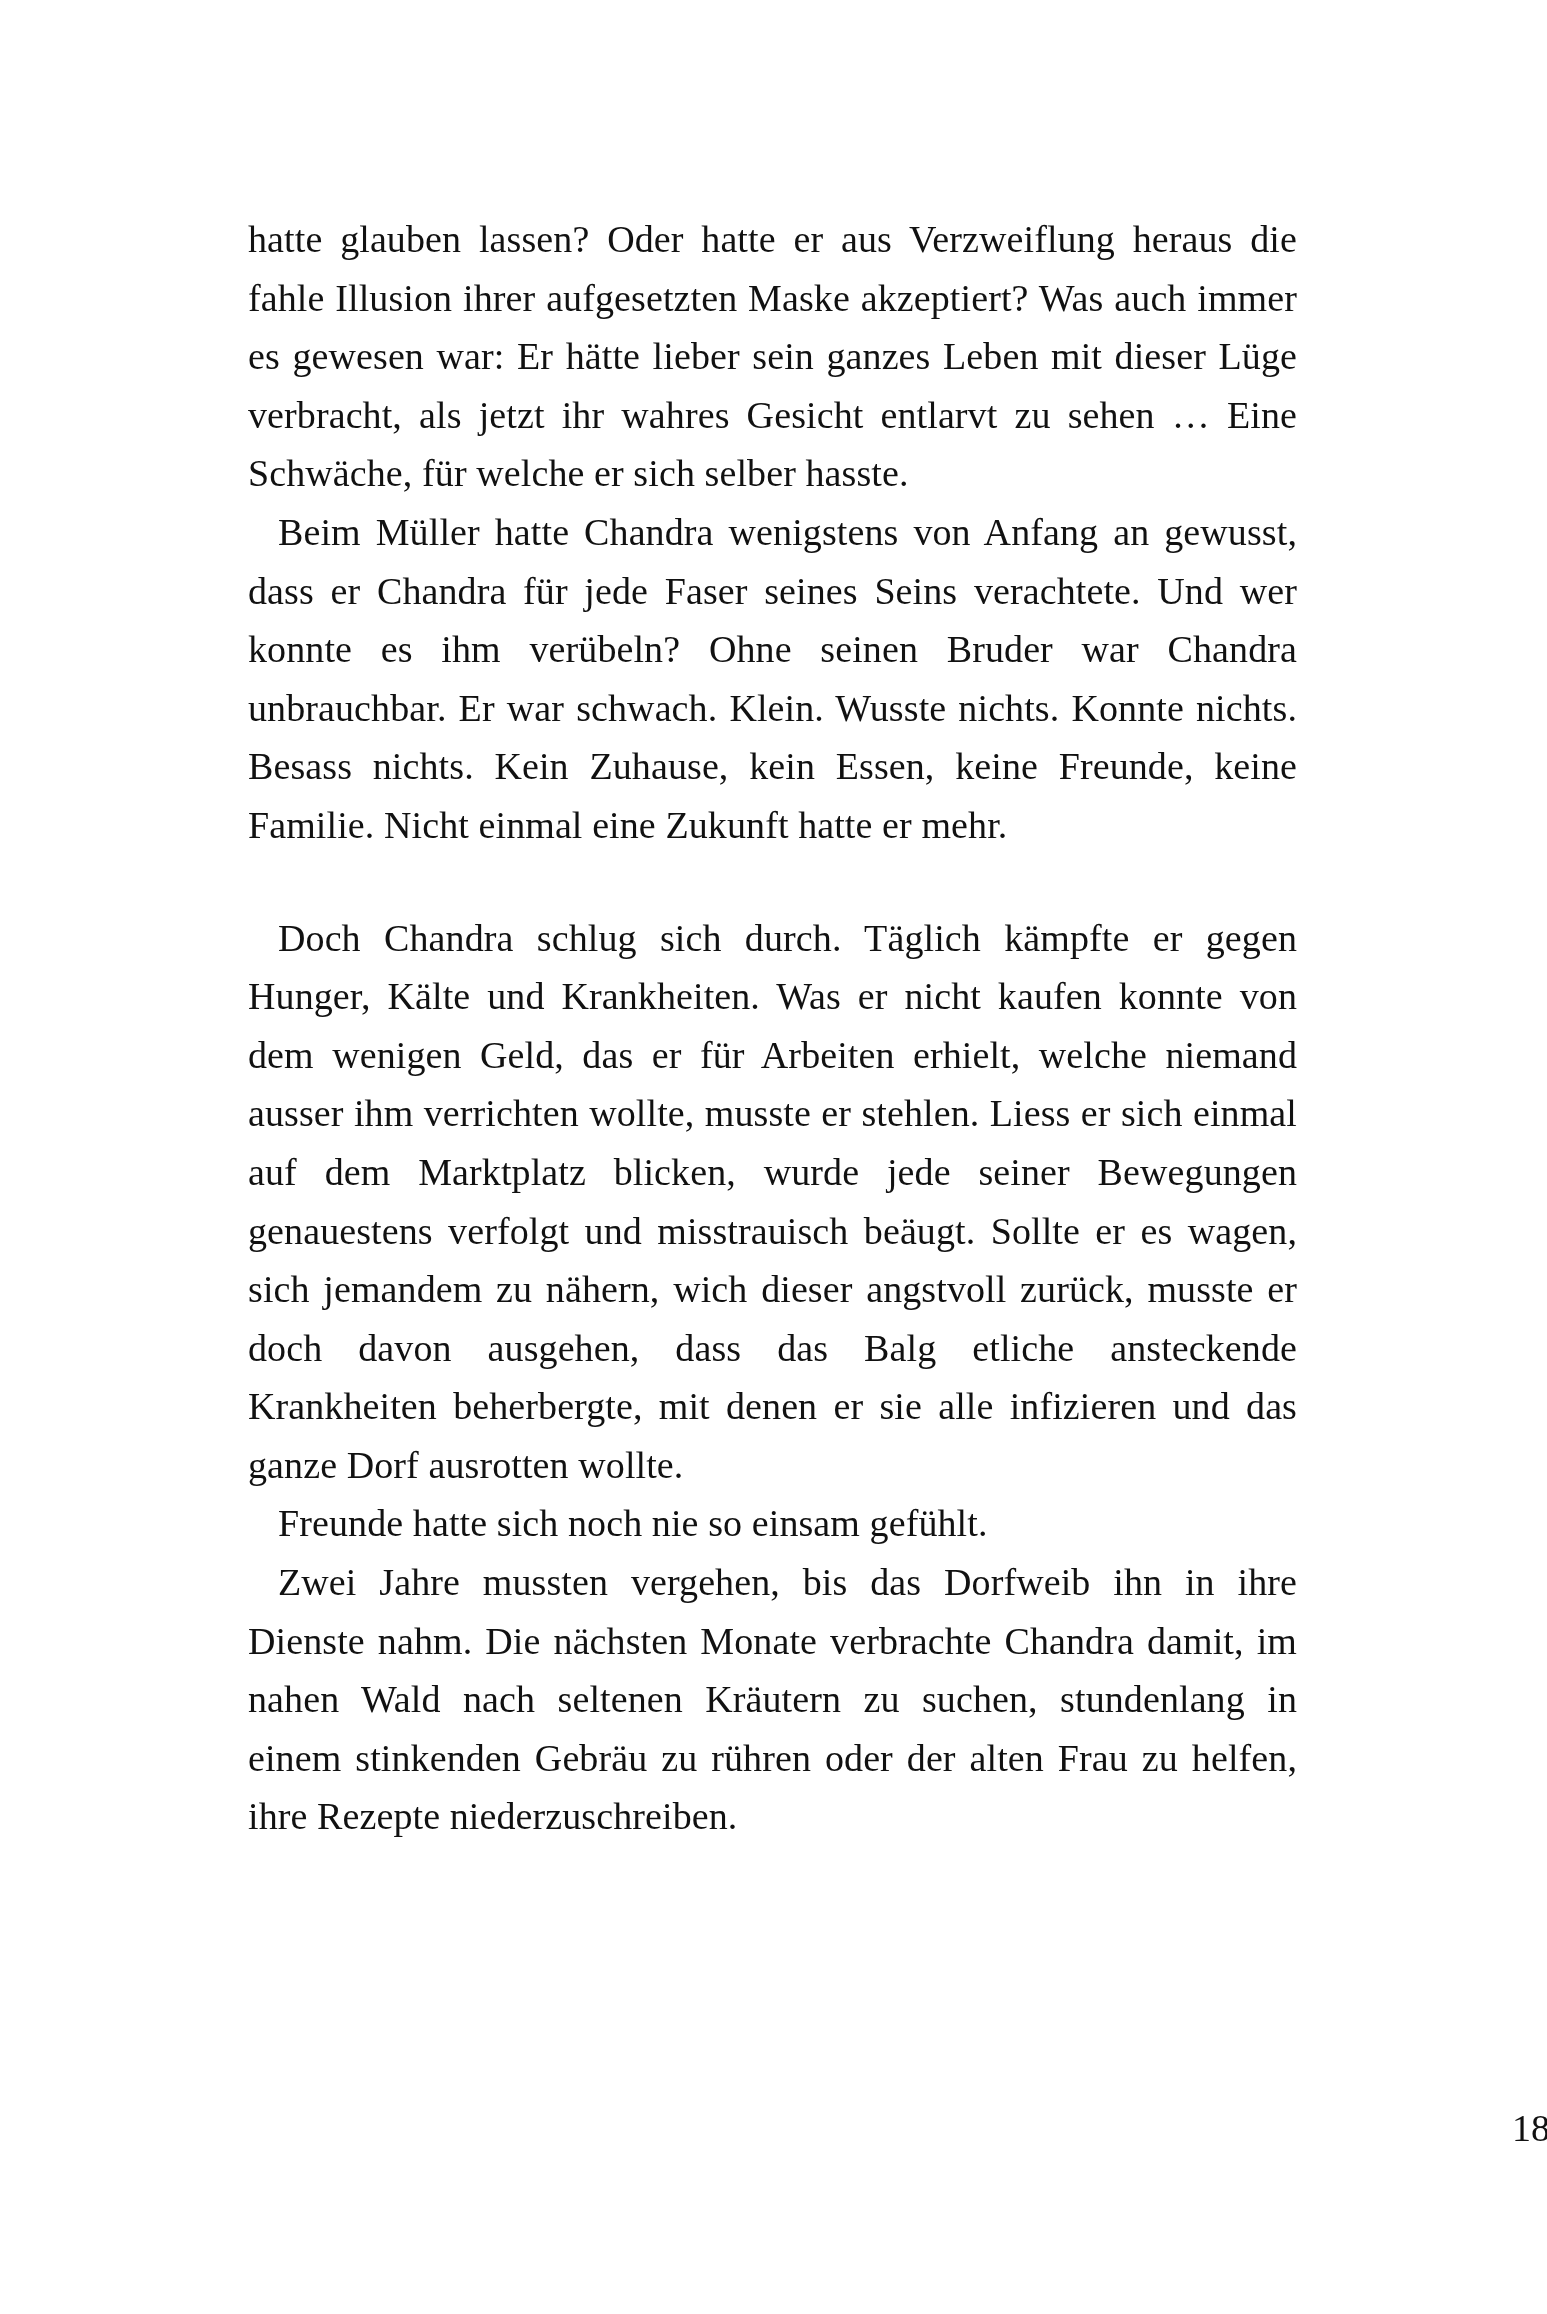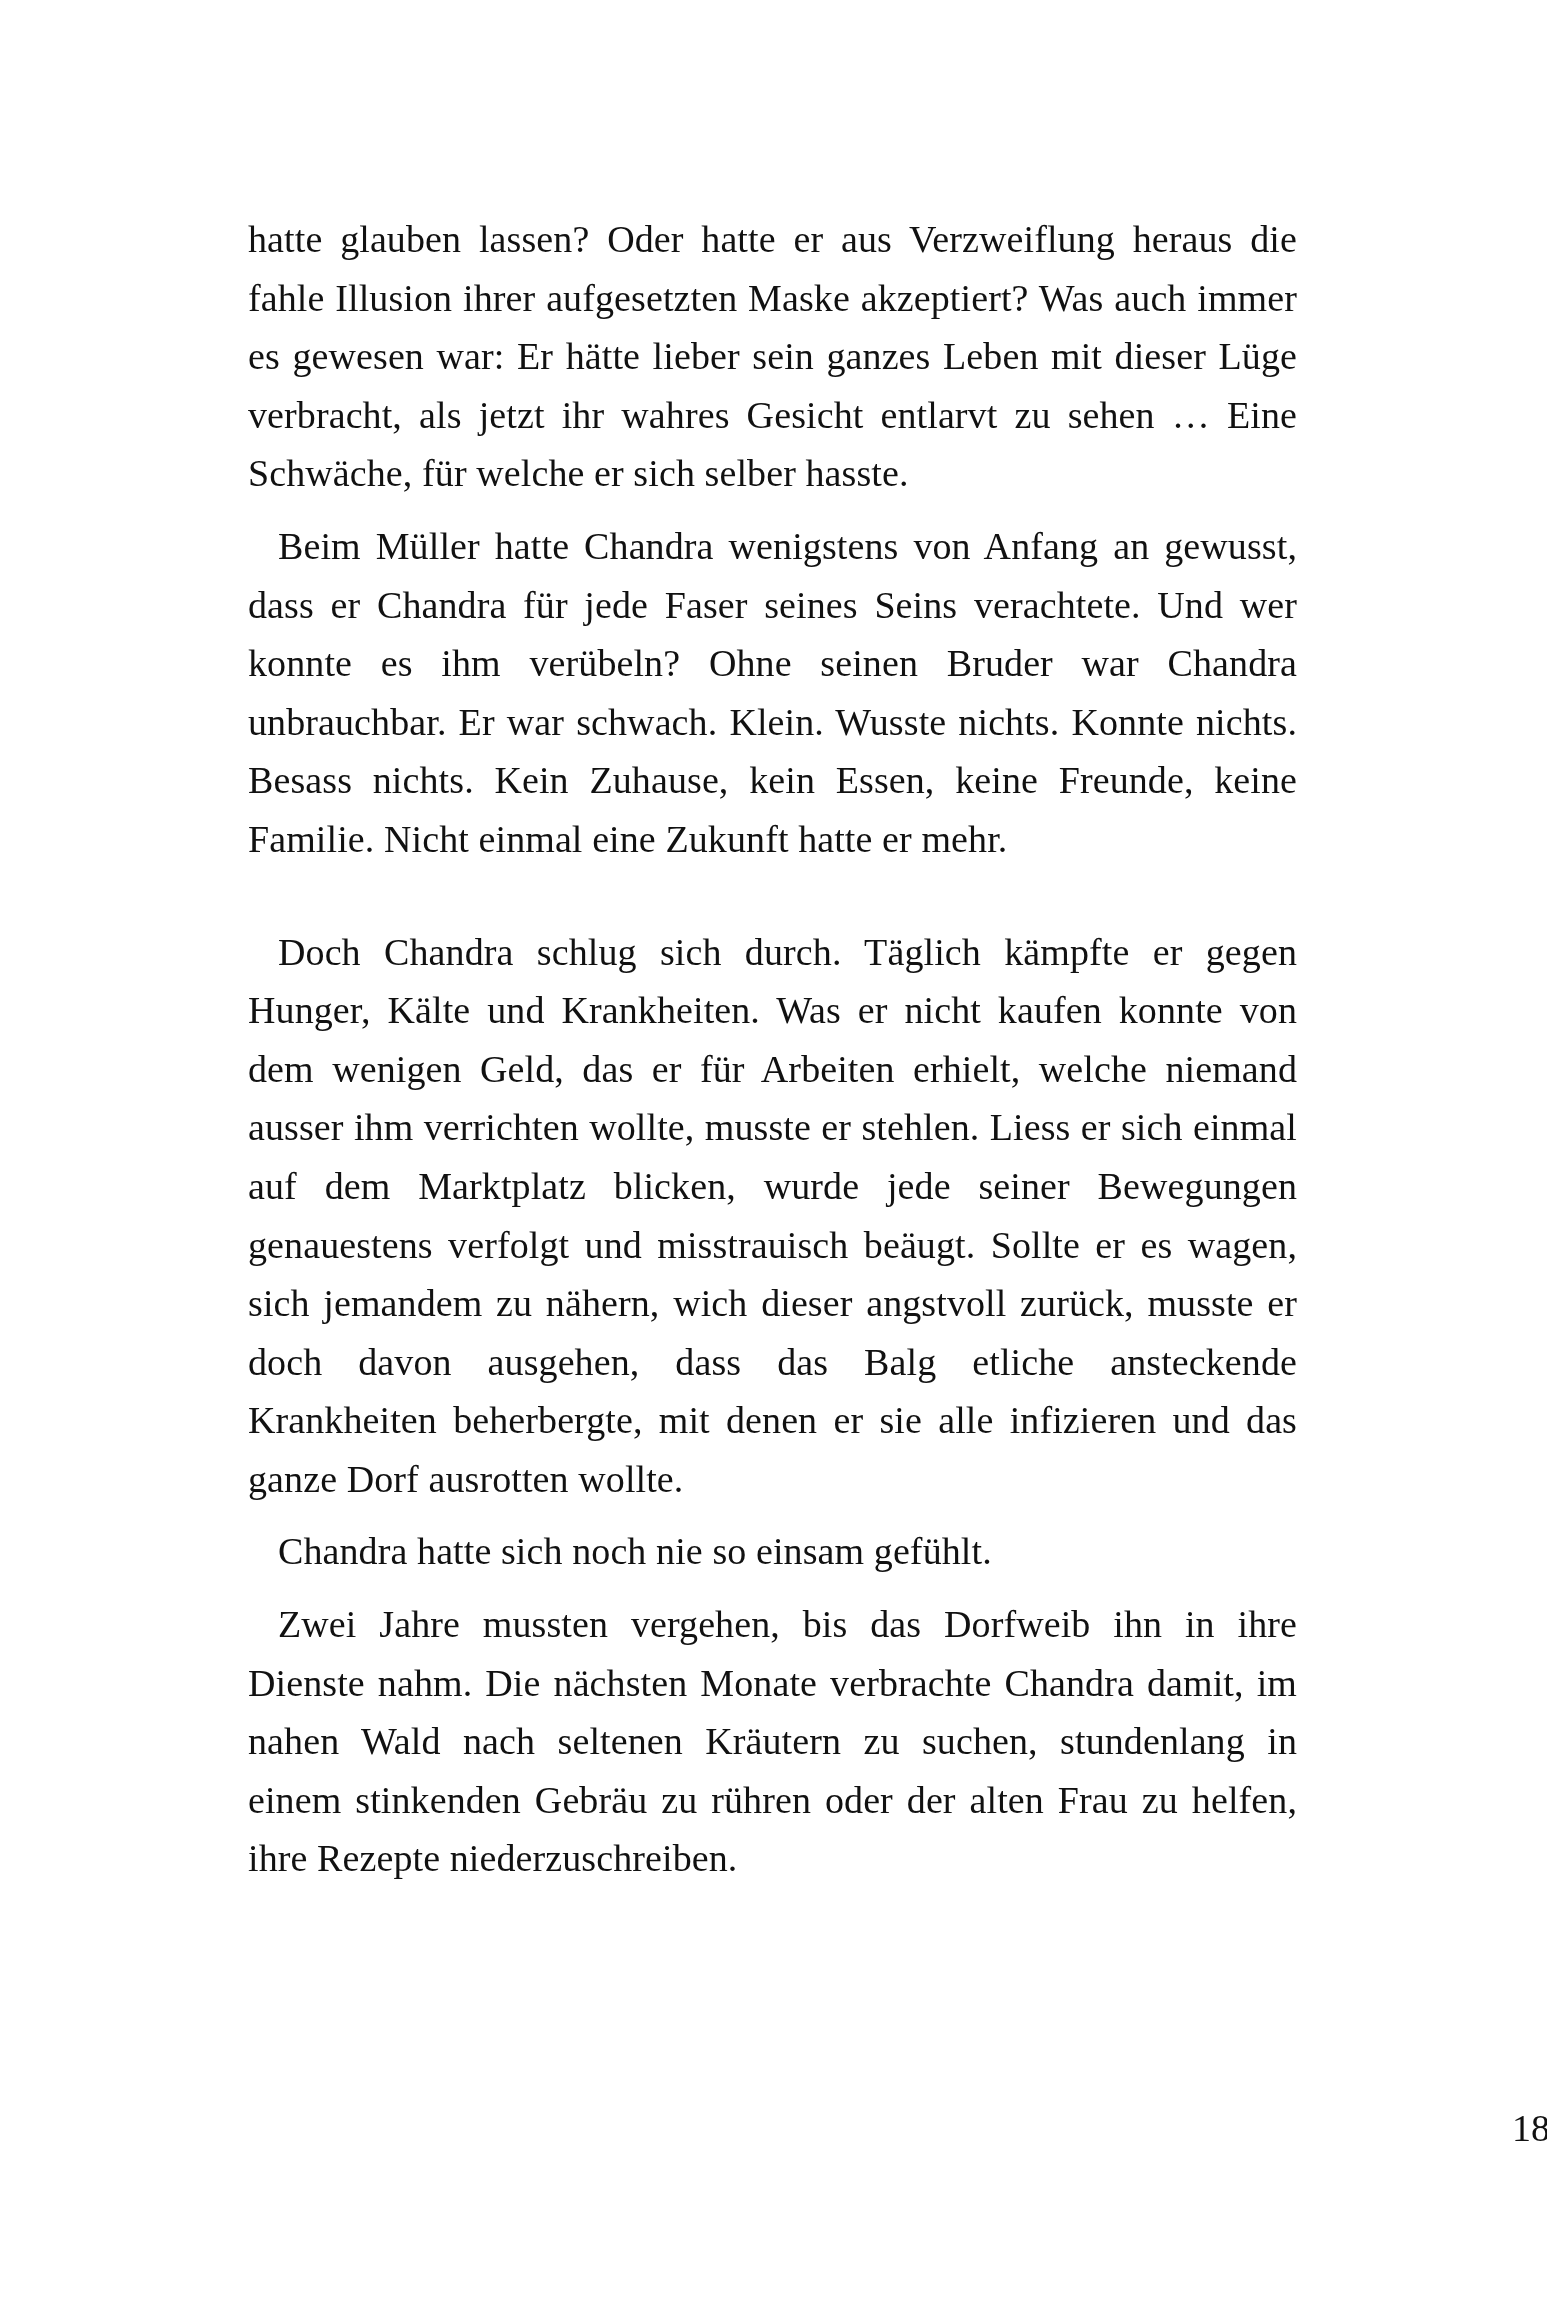--- a/index.html
+++ b/index.html
@@ -7,32 +7,32 @@
   .page {
     position: absolute; left: 0; top: 0; width: 1367px; height: 2314px; background: #ffffff;
   }
   .text-block {
     position: absolute; left: 248px; top: 210px; width: 1049px;
     font-family: "Liberation Serif", "DejaVu Serif", serif;
     font-size: 38px; line-height: 58.6px; color: #111111;
     text-align: justify; letter-spacing: 0.1px;
   }
   .para { margin: 0; padding: 0; }
-  .para.indent { text-indent: 30px; margin-top: 14px; }
+  .para.indent { text-indent: 30px; }
   .para.gap { margin-top: 54px; }
   .page-number {
     position: absolute; left: 3px; width: 1547px; top: 2106px; text-align: right;
     font-family: "Liberation Serif", "DejaVu Serif", serif; font-size: 38px; color: #111111;
   }
 </style>
 </head>
 <body>
 
 <div class="page">
   <div class="text-block">
     <p class="para">hatte glauben lassen? Oder hatte er aus Verzweiflung heraus die fahle Illusion ihrer aufgesetzten Maske akzeptiert? Was auch immer es gewesen war: Er hätte lieber sein ganzes Leben mit dieser Lüge verbracht, als jetzt ihr wahres Gesicht entlarvt zu sehen … Eine Schwäche, für welche er sich selber hasste.</p>
     <p class="para indent">Beim Müller hatte Chandra wenigstens von Anfang an gewusst, dass er Chandra für jede Faser seines Seins verachtete. Und wer konnte es ihm verübeln? Ohne seinen Bruder war Chandra unbrauchbar. Er war schwach. Klein. Wusste nichts. Konnte nichts. Besass nichts. Kein Zuhause, kein Essen, keine Freunde, keine Familie. Nicht einmal eine Zukunft hatte er mehr.</p>
     <p class="para indent gap">Doch Chandra schlug sich durch. Täglich kämpfte er gegen Hunger, Kälte und Krankheiten. Was er nicht kaufen konnte von dem wenigen Geld, das er für Arbeiten erhielt, welche niemand ausser ihm verrichten wollte, musste er stehlen. Liess er sich einmal auf dem Marktplatz blicken, wurde jede seiner Bewegungen genauestens verfolgt und misstrauisch beäugt. Sollte er es wagen, sich jemandem zu nähern, wich dieser angstvoll zurück, musste er doch davon ausgehen, dass das Balg etliche ansteckende Krankheiten beherbergte, mit denen er sie alle infizieren und das ganze Dorf ausrotten wollte.</p>
-    <p class="para indent">Chandra hatte sich noch nie so einsam gefühlt.</p>
+    <p class="para indent">Freunde hatte sich noch nie so einsam gefühlt.</p>
     <p class="para indent">Zwei Jahre mussten vergehen, bis das Dorfweib ihn in ihre Dienste nahm. Die nächsten Monate verbrachte Chandra damit, im nahen Wald nach seltenen Kräutern zu suchen, stundenlang in einem stinkenden Gebräu zu rühren oder der alten Frau zu helfen, ihre Rezepte niederzuschreiben.</p>
   </div>
   <div class="page-number">18</div>
 </div>
 
 </body></html>

